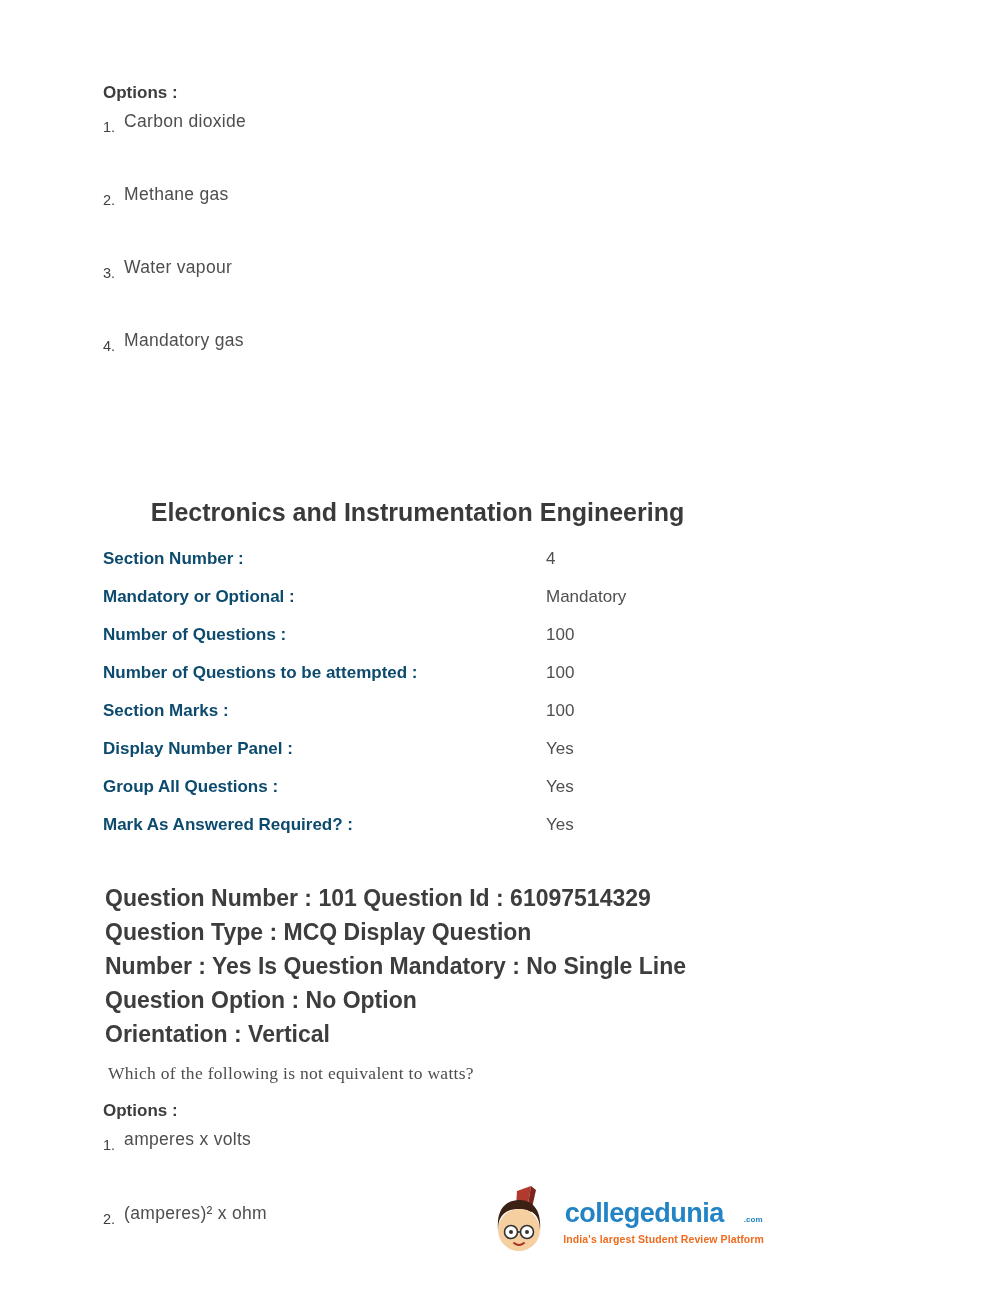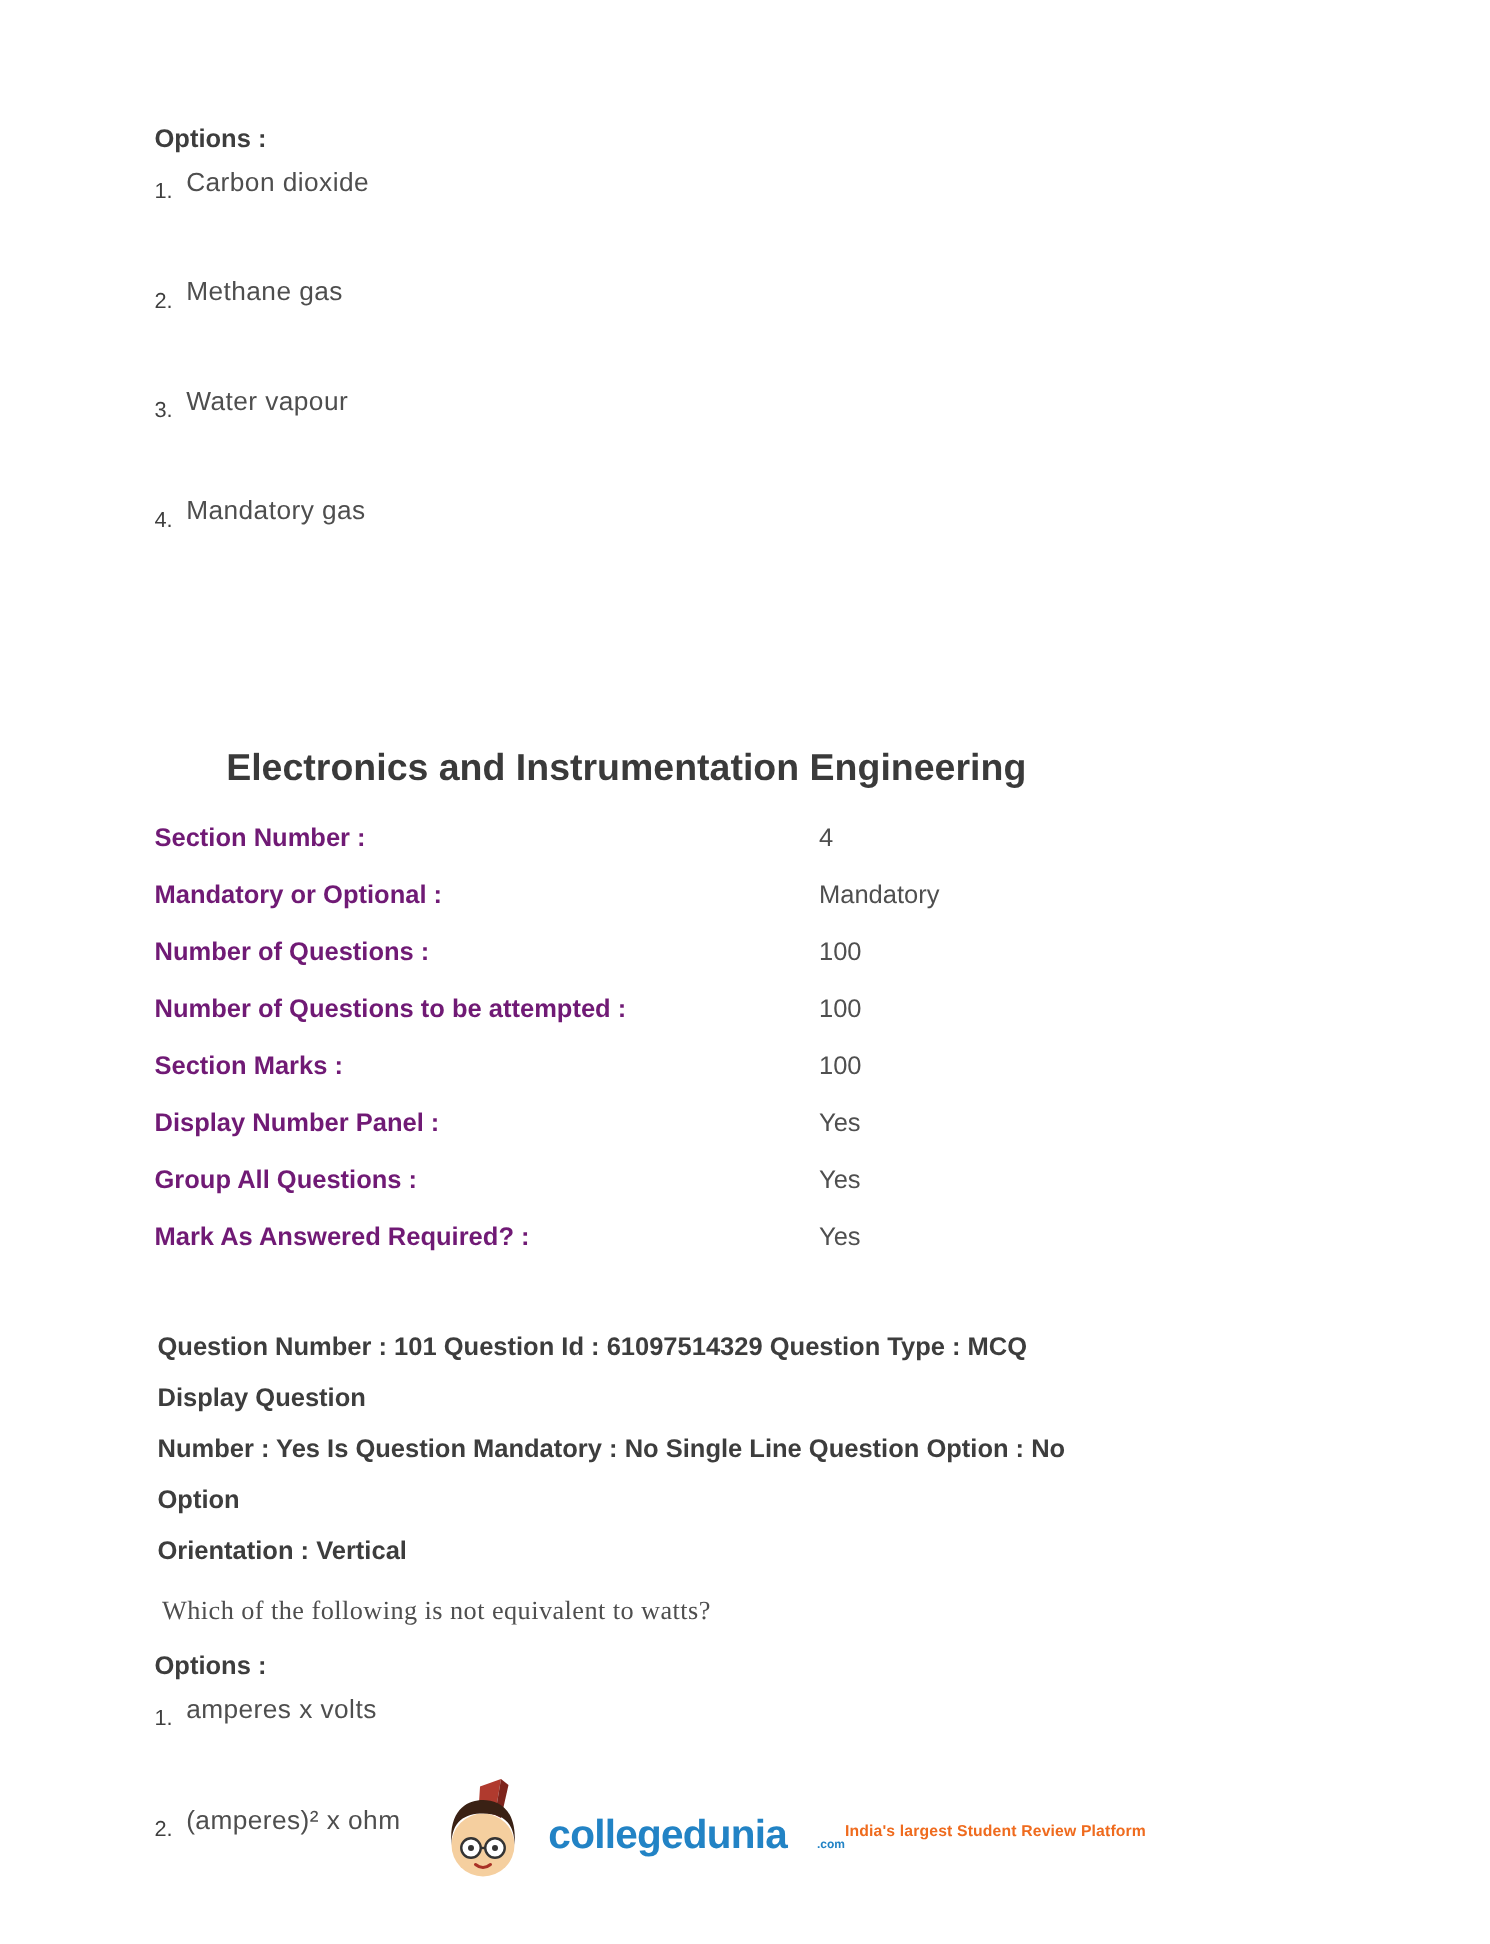--- a/index.html
+++ b/index.html
@@ -56,28 +56,28 @@
   .kv-rows { margin-top: 22px; }
   .kv-row {
     display: flex;
     margin-bottom: 18px;
     font-size: 17px;
     line-height: 20px;
   }
   .kv-label {
     width: 443px;
     font-weight: 700;
-    color: #701a75;
+    color: #0c4a6e;
   }
   .kv-value { color: #4f4f4f; }
 
   .q-meta {
     margin: 46px 0 0 2px;
     max-width: 790px;
-    font-size: 17px;
+    font-size: 23px;
     font-weight: 700;
     line-height: 34px;
     color: #3d3d3d;
   }
   .q-text {
     margin: 12px 0 0 5px;
     font-family: Liberation Serif, serif;
     font-size: 17.5px;
     color: #4e4e4e;
     letter-spacing: 0.3px;
@@ -87,21 +87,21 @@
   .opt-item.q-second { margin-top: 53px; }
 
   .logo {
     position: absolute;
     top: 1186px;
     right: 28px;
     display: flex;
     align-items: center;
     gap: 10px;
   }
-  .logo-text { display: flex; flex-direction: row; }
+  .logo-text { display: flex; flex-direction: column; align-items: center; }
   .brand-row { display: flex; align-items: flex-end; }
   .brand-name {
     font-size: 27px;
     font-weight: 700;
     color: #2283c5;
     letter-spacing: -0.5px;
     line-height: 28px;
   }
   .brand-suffix {
     font-size: 8px;

